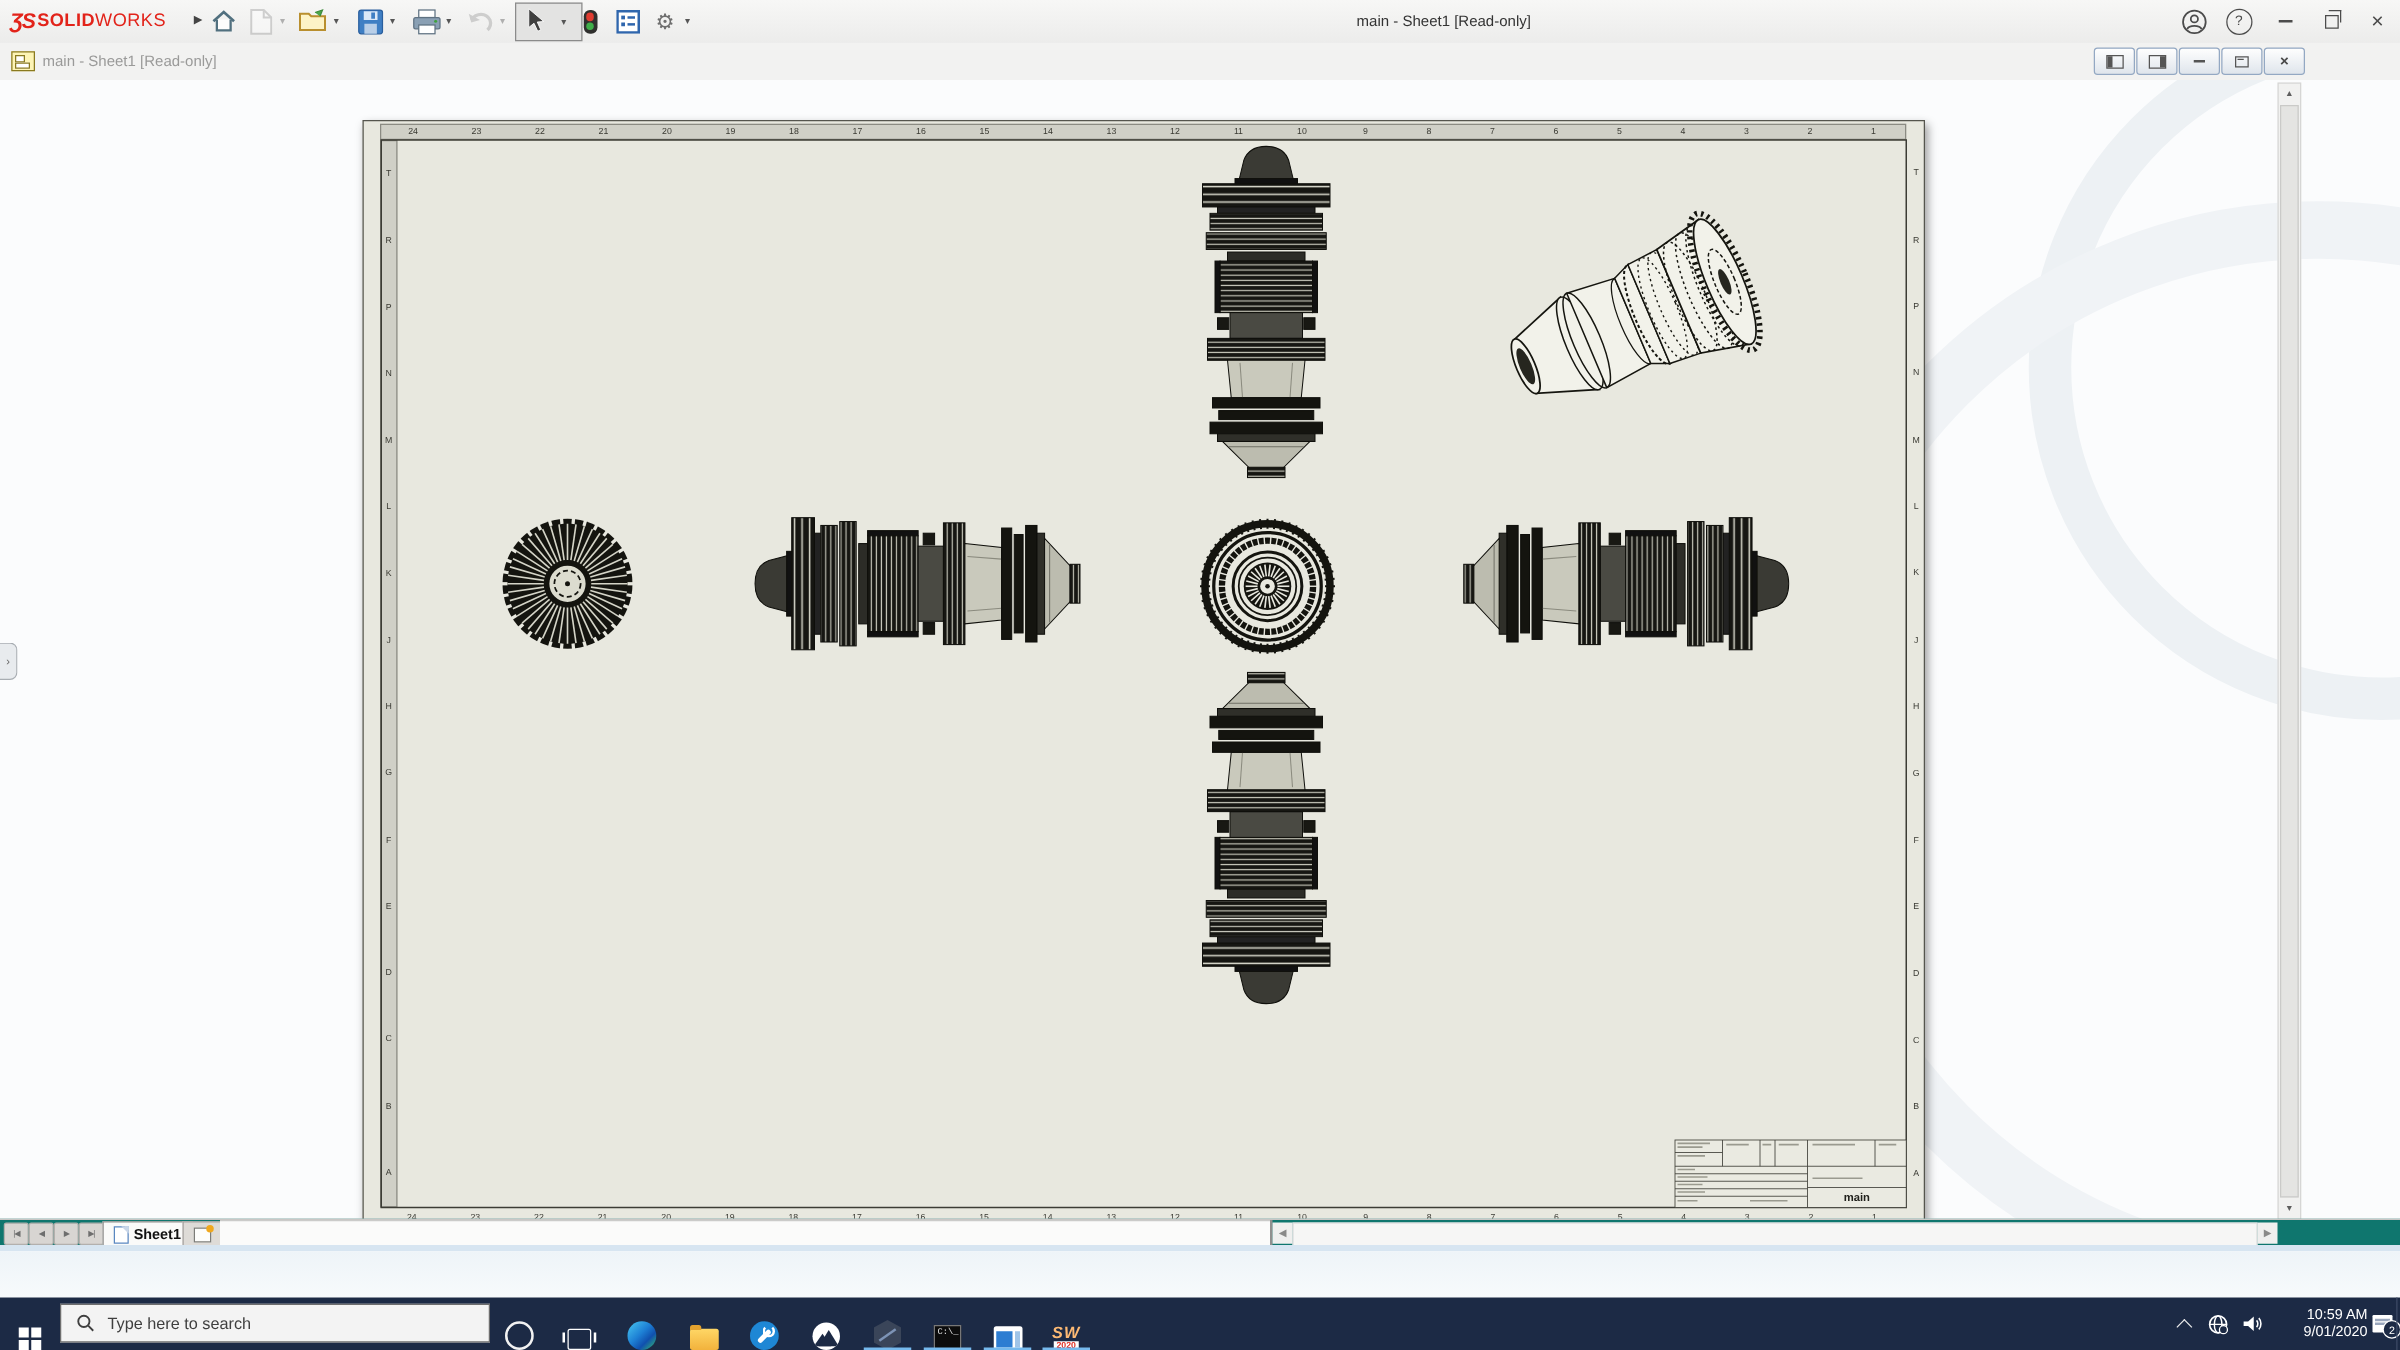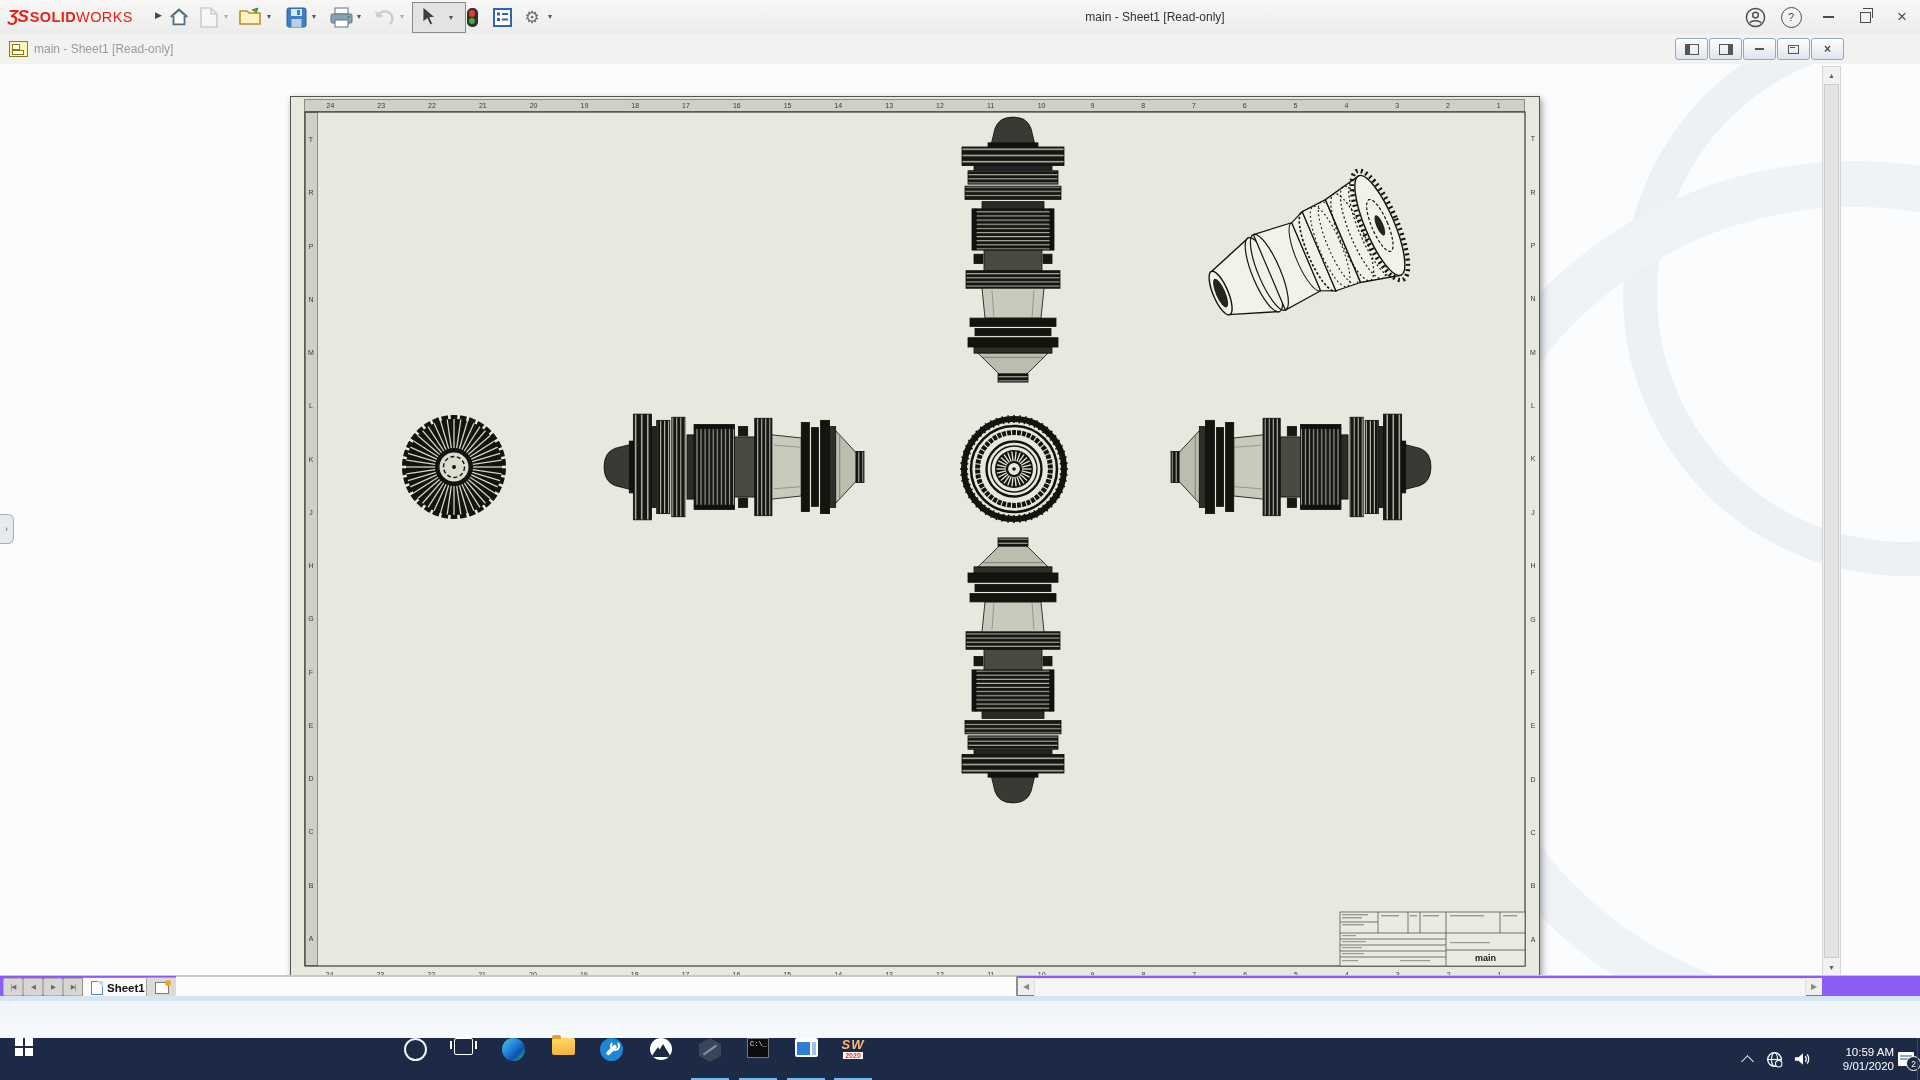--- a/index.html
+++ b/index.html
@@ -50,21 +50,21 @@
   .zoneCol{display:flex;flex-direction:column}
   .zl{flex:1;text-align:center;font-size:7px;color:#3a3a33;display:flex;align-items:center;justify-content:center}
   #zones-top,#zones-left{background:#d0d0c7;border:1px solid #8b8b83}
   
   .vsb{left:1822px;top:2px;width:17px;height:908px;background:#f1f1f0;border:1px solid #d6d6d5}
   .sbarrow{color:#5e5e5e;font-size:7px;width:100%;height:16px;display:flex;align-items:center;justify-content:center}
   .vthumb{left:1px;top:17px;width:13px;height:872px;background:#e4e4e2;border:1px solid #cacac8;position:absolute}
   .flyout{left:0;top:450px;width:13px;height:28px;background:#e8ebee;border:1px solid #a8adb2;border-left:none;
     border-radius:0 6px 6px 0;display:flex;align-items:center;justify-content:center;font-size:9px;color:#666}
   
-  #tabbar{left:0;top:975px;width:1920px;height:21px;background:#8b5cf6;border-top:1px solid #c9c7c5}
+  #tabbar{left:0;top:975px;width:1920px;height:21px;background:#0f766e;border-top:1px solid #c9c7c5}
   .navbtn{top:2px;width:18px;height:16px;background:#d8d5d2;border:1px solid #b3b0ad;border-radius:2px;
     display:flex;align-items:center;justify-content:center;font-size:6.5px;color:#6e6e6e;letter-spacing:-1px}
   .sheettab{left:82px;top:1px;height:19px;background:#fafaf9;border:1px solid #908f8d;
     display:flex;align-items:center;padding:0 8px;gap:4px}
   .sheettab .lbl{font-size:11.5px;font-weight:bold;color:#111}
   .pageicon{width:10px;height:12px;background:#fff;border:1px solid #5a87c0;position:relative}
   .pageicon:before{content:"";position:absolute;right:-1px;top:-1px;border:3px solid #5a87c0;border-color:#c9d6e8 #c9d6e8 transparent transparent}
   .addtab{left:146px;top:1px;width:29px;height:19px;background:#dedbd7;border:1px solid #a5a2a0;
     display:flex;align-items:center;justify-content:center}
   .addpage{width:12px;height:10px;background:#fdfdfb;border:1px solid #7c7c78;position:relative}
@@ -72,21 +72,21 @@
   .tabfill{left:176px;top:0;width:840px;height:21px;background:#fbfbfa;border-top:1px solid #cbcbc9}
   .tabdivider{left:1016px;top:0;width:2px;height:21px;background:#8f8f8e}
   .hsb-arrow{top:2px;width:16px;height:17px;background:#efefee;color:#8a8a89;font-size:8px;
     display:flex;align-items:center;justify-content:center}
   .hsb-track{left:1034px;top:2px;width:770px;height:17px;background:#f6f6f5;border:1px solid #e0e0df}
   
   #statusstrip{left:0;top:996px;width:1920px;height:5px;background:#d7e5f1}
   #desktopstrip{left:0;top:1001px;width:1920px;height:37px;background:linear-gradient(#eef4f8,#f7fafc)}
   
   #taskbar{left:0;top:1038px;width:1920px;height:42px;background:#1c2a45}
-  .tkbtn{top:0;width:44px;height:42px;display:flex;align-items:flex-start;justify-content:center;position:absolute}
+  .tkbtn{top:0;width:44px;height:42px;display:flex;align-items:flex-end;justify-content:center;position:absolute}
   .tkunder{position:absolute;left:3px;bottom:0;width:38px;height:2.5px;background:#76b9ed}
   #searchbox{left:48px;top:5px;width:344px;height:31px;background:#f3f3f3;border:1px solid #6e6e6e;
     display:flex;align-items:center;gap:10px;padding-left:12px;box-sizing:border-box}
   #searchbox .ph{font-size:13px;color:#3f3f3f}
   .winlogo{display:grid;grid-template-columns:8px 8px;grid-template-rows:8px 8px;gap:1.6px}
   .winlogo div{background:#fff}
   .cortana{width:19px;height:19px;border:2px solid #f2f2f2;border-radius:50%}
   .taskview{width:17px;height:15px;border:1.8px solid #fff;border-radius:2px;position:relative}
   .taskview:before{content:"";position:absolute;left:-5px;top:2px;width:2px;height:8px;background:#fff}
   .taskview:after{content:"";position:absolute;right:-5px;top:2px;width:2px;height:8px;background:#fff}
@@ -727,20 +727,27 @@
 
 <div id="taskbar" class="abs">
   <div class="tkbtn" style="left:2px">
     <div class="winlogo">
         <div></div>
         <div></div>
         <div></div>
         <div></div>
       </div>
   </div>
+  <div id="searchbox" class="abs">
+    <svg width="15" height="15" viewBox="0 0 16 16">
+        <circle cx="6.5" cy="6.5" r="4.8" fill="none" stroke="#3f3f3f" stroke-width="1.6"></circle>
+        <line x1="10.2" y1="10.2" x2="14.5" y2="14.5" stroke="#3f3f3f" stroke-width="1.6"></line>
+      </svg>
+    <span class="ph">Type here to search</span>
+  </div>
   <div class="tkbtn" style="left:393px">
       <span class="cortana"></span>
     </div>
   <div class="tkbtn" style="left:441px">
       <span class="taskview"></span>
     </div>
   <div class="tkbtn" style="left:491px">
       <span class="edgeicon"></span>
     </div>
   <div class="tkbtn" style="left:541px">

